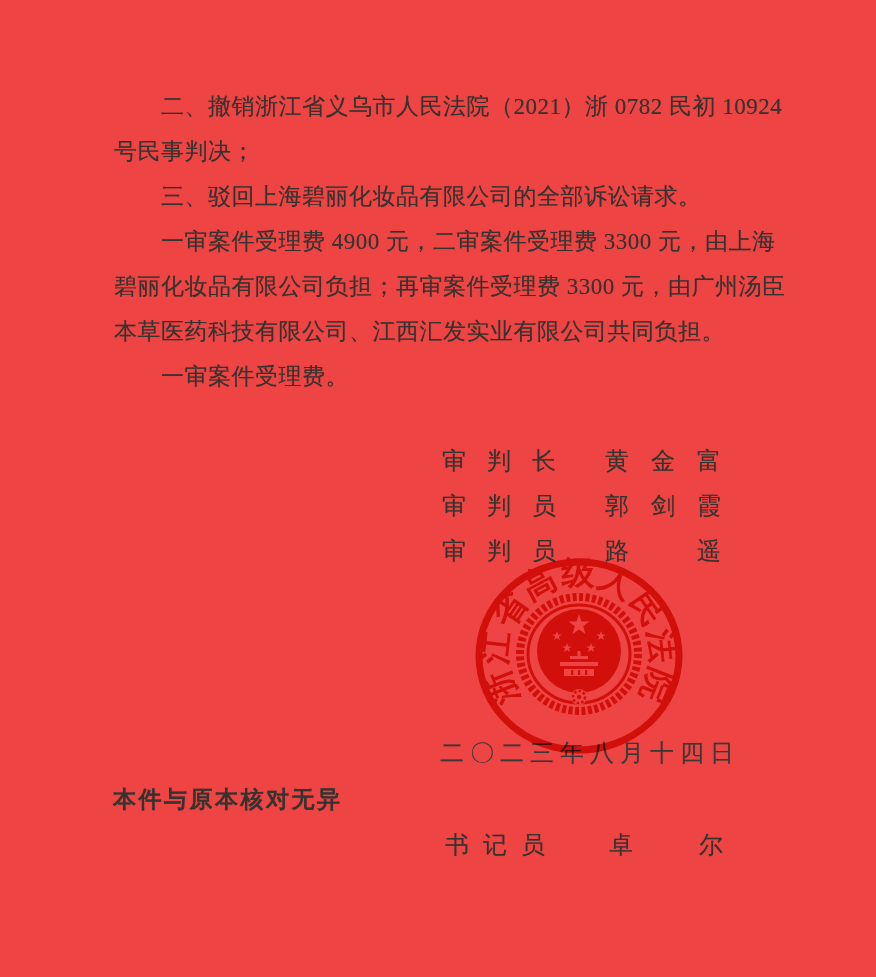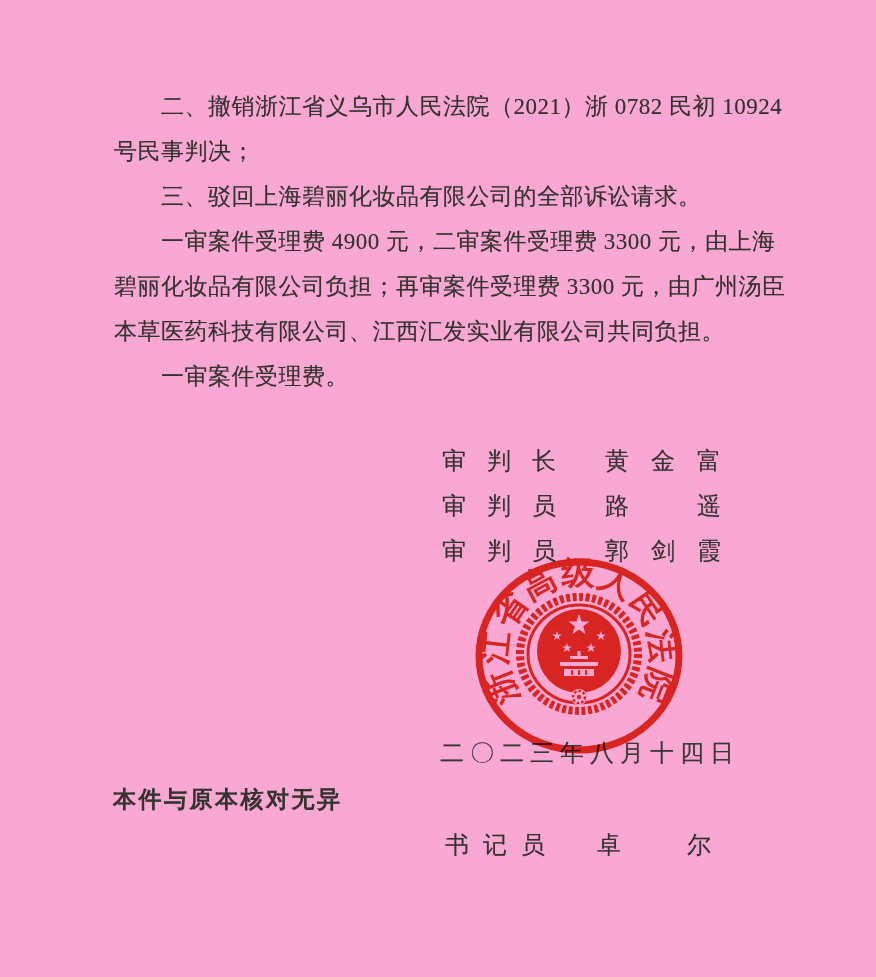--- a/index.html
+++ b/index.html
@@ -5,21 +5,21 @@
   html,body{margin:0;padding:0;}
   body{
     width:876px;height:977px;
     background:#ffffff;
     font-family:"Liberation Serif","DejaVu Serif",serif;
     position:relative;
     overflow:hidden;
   }
   .page{
     position:absolute;left:0;top:0;width:876px;height:977px;
-    background:#f9a8d4;
+    background:#ef4444;
   }
   
   .body-text{
     position:absolute;left:114px;top:84px;width:690px;
     font-size:23px;line-height:45px;color:#35332f;
     letter-spacing:0.5px;
     text-shadow:0 0 0.7px rgba(53,51,47,0.45);
   }
   .body-line{white-space:nowrap;}
   .body-line.indent{text-indent:47px;}
@@ -47,21 +47,21 @@
     text-shadow:0 0 0.7px rgba(53,51,47,0.45);
     font-weight:bold;
   }
   
   .clerk-row{
     position:absolute;left:445px;top:830px;
     font-size:24px;line-height:30px;color:#35332f;white-space:nowrap;
     text-shadow:0 0 0.7px rgba(53,51,47,0.45);
   }
   .clerk-role{letter-spacing:14px;}
-  .clerk-name{letter-spacing:21px;margin-left:38px;}
+  .clerk-name{letter-spacing:21px;margin-left:50px;}
   
   .seal{
     position:absolute;left:464px;top:546px;width:230px;height:220px;
     mix-blend-mode:multiply;opacity:0.94;
   }
   .seal text{
     font-family:"Liberation Serif","DejaVu Serif",serif;
     font-weight:700;
   }
 </style>
@@ -78,24 +78,24 @@
     <div class="body-line">碧丽化妆品有限公司负担；再审案件受理费 3300 元，由广州汤臣</div>
     <div class="body-line">本草医药科技有限公司、江西汇发实业有限公司共同负担。</div>
     <div class="body-line indent">一审案件受理费。</div>
   </div>
 
   <div class="judges">
     <div class="sig-row">
       <span class="sig-role">审判长</span><span class="sig-name">黄金富</span>
     </div>
     <div class="sig-row">
-      <span class="sig-role">审判员</span><span class="sig-name">路　遥</span>
+      <span class="sig-role">审判员</span><span class="sig-name">郭剑霞</span>
     </div>
     <div class="sig-row">
-      <span class="sig-role">审判员</span><span class="sig-name">郭剑霞</span>
+      <span class="sig-role">审判员</span><span class="sig-name">路　遥</span>
     </div>
   </div>
 
   <div class="date-line">二〇二三年八月十四日</div>
 
   <div class="verify-note">本件与原本核对无异</div>
 
   <div class="clerk-row">
     <span class="clerk-role">书记员</span><span class="clerk-name">卓　尔</span>
   </div>

